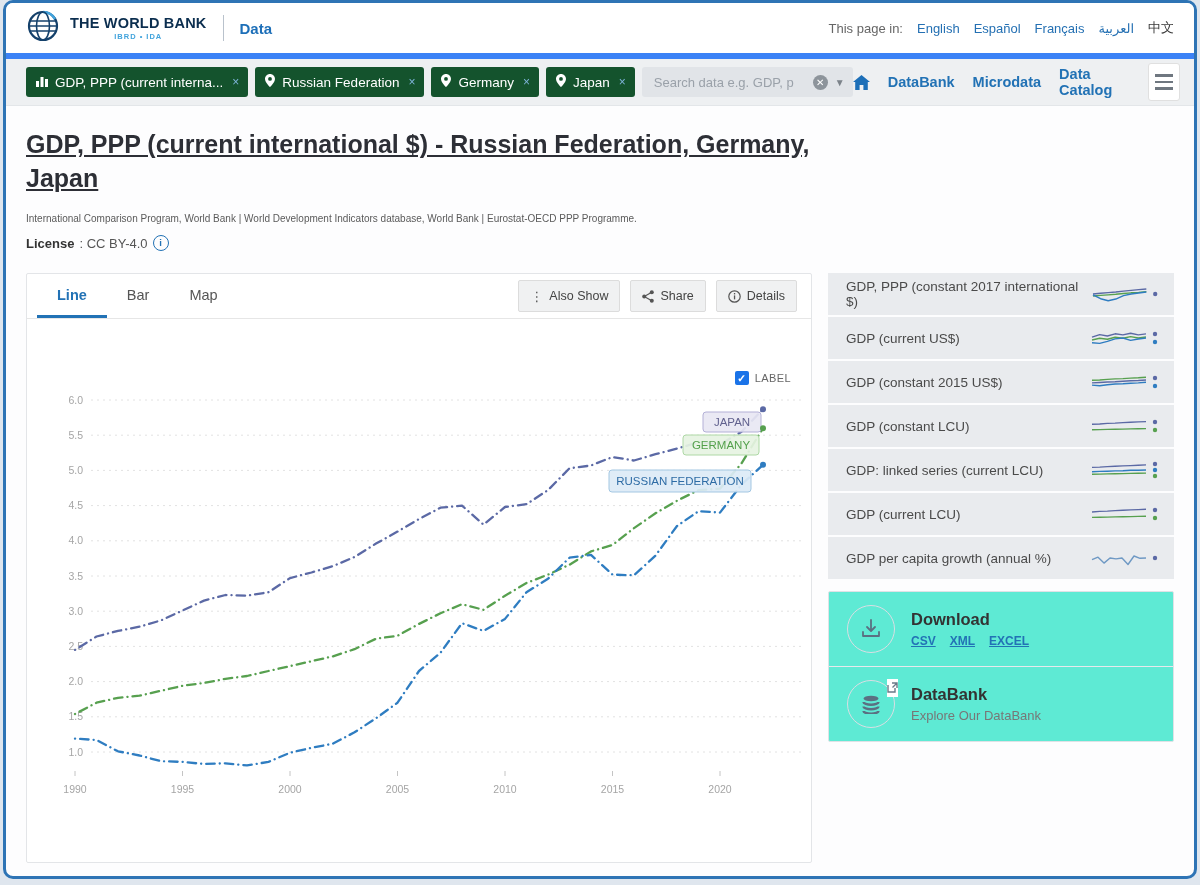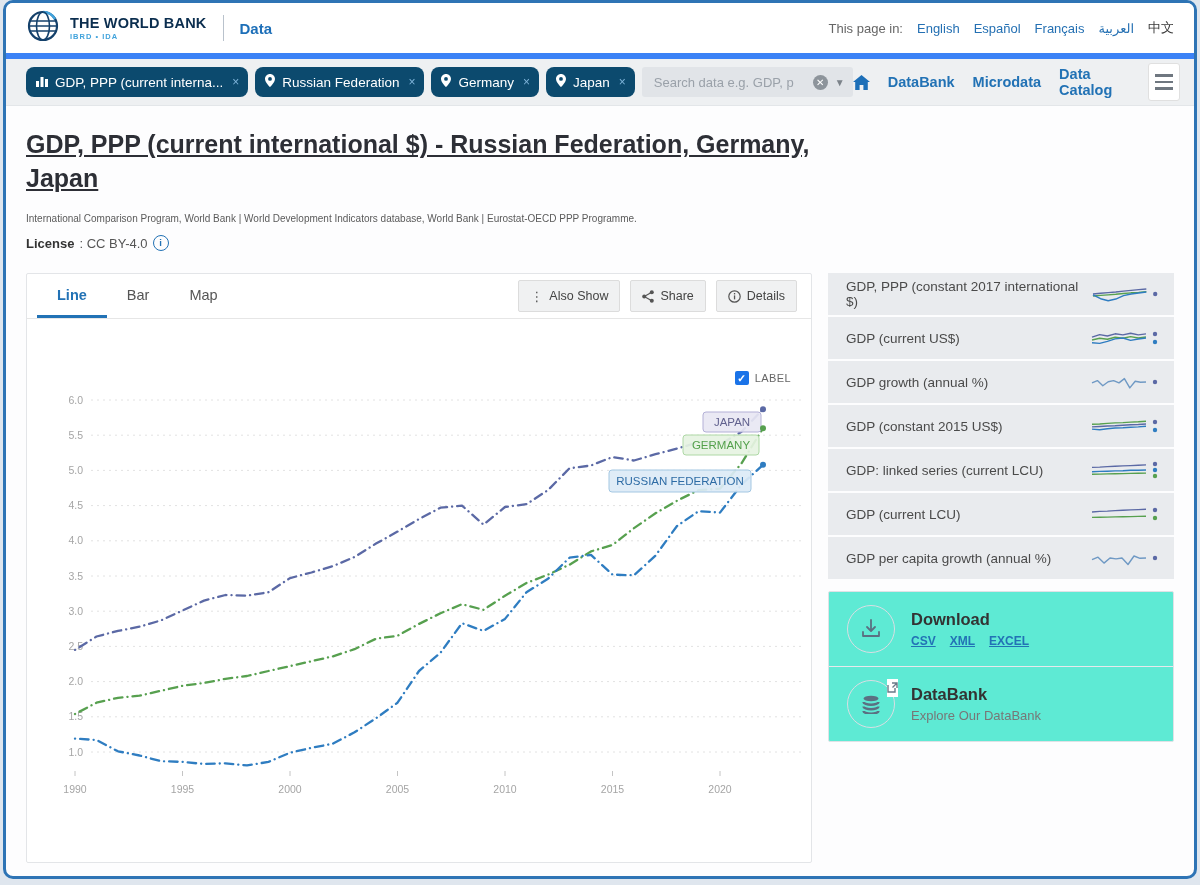--- a/index.html
+++ b/index.html
@@ -2,31 +2,31 @@
 <html><head>
 <meta charset="utf-8">
 <style>
   html,body{margin:0;padding:0;background:#dfe6ee;font-family:"Liberation Sans",sans-serif;}
   .frame{position:relative;width:1194px;height:879px;margin:0 auto;border:3px solid #2e74b5;border-radius:10px;background:#fdfdfe;overflow:hidden;box-sizing:border-box;}
   
   .topbar{height:50px;background:#fff;border-bottom:6px solid #3b82f6;display:flex;align-items:center;justify-content:space-between;padding:0 20px;}
   .logo-area{display:flex;align-items:center;gap:10px;}
   .logo-text{line-height:1;}
   .logo-title{font-size:14.5px;font-weight:bold;color:#0b2e4f;letter-spacing:.2px;display:block;}
-  .logo-sub{font-size:7.5px;font-weight:bold;color:#41a3dc;letter-spacing:1px;display:block;margin-top:2px;}
+  .logo-sub{font-size:7.5px;font-weight:bold;color:#41a3dc;letter-spacing:1px;display:block;margin-top:2px;text-align:center;}
   .logo-divider{width:1px;height:26px;background:#b9c2cc;margin:0 6px;}
   .site-name{font-size:15px;font-weight:bold;color:#1d6fb8;}
   .langs{display:flex;align-items:center;gap:14px;font-size:13px;}
   .langs .lbl{color:#666;}
   .lang-link{color:#2470b3;text-decoration:none;cursor:pointer;}
   .lang-link.dark{color:#3a3a3a;}
   
   .toolbar{height:46px;background:#eef0f2;display:flex;align-items:center;justify-content:space-between;padding:0 14px 0 20px;border-bottom:1px solid #e3e6e9;}
   .pill-row{display:flex;align-items:center;gap:7px;}
-  .pill{display:flex;align-items:center;gap:7px;background:#0c4a6e;color:#fff;font-size:13.5px;height:30px;padding:0 9px 0 10px;border-radius:8px;cursor:pointer;white-space:nowrap;}
+  .pill{display:flex;align-items:center;gap:7px;background:#14532d;color:#fff;font-size:13.5px;height:30px;padding:0 9px 0 10px;border-radius:3px;cursor:pointer;white-space:nowrap;}
   .pill .x{color:#7fb4da;font-size:12px;margin-left:2px;}
   .searchbox{display:flex;align-items:center;background:#e1e4e8;height:30px;border-radius:3px;padding:0 8px 0 10px;gap:7px;}
   .searchbox input{border:none;background:transparent;outline:none;font-size:13px;width:150px;color:#444;font-family:"Liberation Sans",sans-serif;}
   .searchbox input::placeholder{color:#9aa1a9;}
   .clear-x{width:15px;height:15px;border-radius:50%;background:#8d949b;color:#fff;font-size:10px;line-height:15px;text-align:center;cursor:pointer;}
   .caret{color:#7c838a;font-size:10px;cursor:pointer;}
   .toolnav{display:flex;align-items:center;gap:18px;}
   .toolnav a{font-size:14.5px;font-weight:bold;color:#2272b5;text-decoration:none;cursor:pointer;}
   .burger{width:38px;height:36px;background:#fff;border:1px solid #e0e0e0;border-radius:3px;display:flex;flex-direction:column;justify-content:center;align-items:center;gap:4px;cursor:pointer;}
   .burger i{display:block;width:18px;height:2.5px;background:#6f7780;}
@@ -286,34 +286,36 @@
               <span class="t">GDP (current US$)</span>
               <svg class="spark" width="72" height="24" viewBox="0 0 72 24">
                 <polyline points="2.0,11.2 9.7,8.6 17.4,10.0 25.1,7.8 32.9,8.9 40.6,7.2 48.3,8.9 56.0,7.9" fill="none" stroke="#5b69a5" stroke-width="1.4" stroke-linejoin="round"></polyline>
                 <polyline points="2.0,14.0 9.7,12.3 17.4,13.2 25.1,11.2 32.9,12.3 40.6,10.6 48.3,12.0 56.0,11.0" fill="none" stroke="#57a04f" stroke-width="1.4" stroke-linejoin="round"></polyline>
                 <polyline points="2.0,16.8 9.7,17.4 17.4,15.4 25.1,12.9 32.9,12.0 40.6,14.4 48.3,13.0 56.0,12.0" fill="none" stroke="#2f7dc1" stroke-width="1.4" stroke-linejoin="round"></polyline>
                 <circle cx="65" cy="8" r="2.2" fill="#5b69a5"></circle>
                 <circle cx="65" cy="16" r="2.2" fill="#2f7dc1"></circle>
               </svg>
             </li>
           <li>
-              <span class="t">GDP growth (annual %)</span>
-              <svg class="spark" width="72" height="24" viewBox="0 0 72 24">
-                <polyline points="2.0,12.9 7.4,10.6 12.8,15.7 18.2,11.7 23.6,10.6 29.0,12.9 34.4,8.6 39.8,17.9 45.2,11.2 50.6,12.3 56.0,12.0" fill="none" stroke="#6f99c4" stroke-width="1.4" stroke-linejoin="round"></polyline>
-                <circle cx="65" cy="12" r="2.2" fill="#5b69a5"></circle>
-              </svg>
-            </li>
-          <li>
               <span class="t">GDP (constant 2015 US$)</span>
               <svg class="spark" width="72" height="24" viewBox="0 0 72 24">
                 <polyline points="2.0,10.3 9.7,10.0 17.4,9.4 25.1,8.9 32.9,8.6 40.6,8.1 48.3,7.8 56.0,7.2" fill="none" stroke="#57a04f" stroke-width="1.4" stroke-linejoin="round"></polyline>
                 <polyline points="2.0,12.9 9.7,12.5 17.4,12.0 25.1,11.7 32.9,11.2 40.6,10.8 48.3,10.5 56.0,10.0" fill="none" stroke="#5b69a5" stroke-width="1.4" stroke-linejoin="round"></polyline>
                 <polyline points="2.0,15.1 9.7,15.7 17.4,14.7 25.1,14.0 32.9,13.7 40.6,13.2 48.3,12.9 56.0,12.3" fill="none" stroke="#2f7dc1" stroke-width="1.4" stroke-linejoin="round"></polyline>
                 <circle cx="65" cy="8" r="2.2" fill="#5b69a5"></circle>
                 <circle cx="65" cy="16" r="2.2" fill="#2f7dc1"></circle>
+              </svg>
+            </li>
+          <li>
+              <span class="t">GDP (constant LCU)</span>
+              <svg class="spark" width="72" height="24" viewBox="0 0 72 24">
+                <polyline points="2.0,10.3 9.7,10.0 17.4,9.4 25.1,9.1 32.9,8.6 40.6,8.3 48.3,7.9 56.0,7.6" fill="none" stroke="#5b69a5" stroke-width="1.4" stroke-linejoin="round"></polyline>
+                <polyline points="2.0,15.7 9.7,15.6 17.4,15.4 25.1,15.2 32.9,15.1 40.6,14.9 48.3,14.7 56.0,14.6" fill="none" stroke="#57a04f" stroke-width="1.4" stroke-linejoin="round"></polyline>
+                <circle cx="65" cy="8" r="2.2" fill="#5b69a5"></circle>
+                <circle cx="65" cy="16" r="2.2" fill="#57a04f"></circle>
               </svg>
             </li>
           <li>
               <span class="t">GDP: linked series (current LCU)</span>
               <svg class="spark" width="72" height="24" viewBox="0 0 72 24">
                 <polyline points="2.0,9.4 9.7,9.1 17.4,8.6 25.1,8.3 32.9,7.9 40.6,7.6 48.3,7.2 56.0,6.9" fill="none" stroke="#5b69a5" stroke-width="1.4" stroke-linejoin="round"></polyline>
                 <polyline points="2.0,13.7 9.7,13.4 17.4,13.2 25.1,12.9 32.9,12.7 40.6,12.3 48.3,12.2 56.0,12.0" fill="none" stroke="#2f7dc1" stroke-width="1.4" stroke-linejoin="round"></polyline>
                 <polyline points="2.0,16.3 9.7,16.1 17.4,15.9 25.1,15.7 32.9,15.6 40.6,15.4 48.3,15.2 56.0,15.1" fill="none" stroke="#57a04f" stroke-width="1.4" stroke-linejoin="round"></polyline>
                 <circle cx="65" cy="6" r="2.2" fill="#5b69a5"></circle>
                 <circle cx="65" cy="12" r="2.2" fill="#2f7dc1"></circle>

